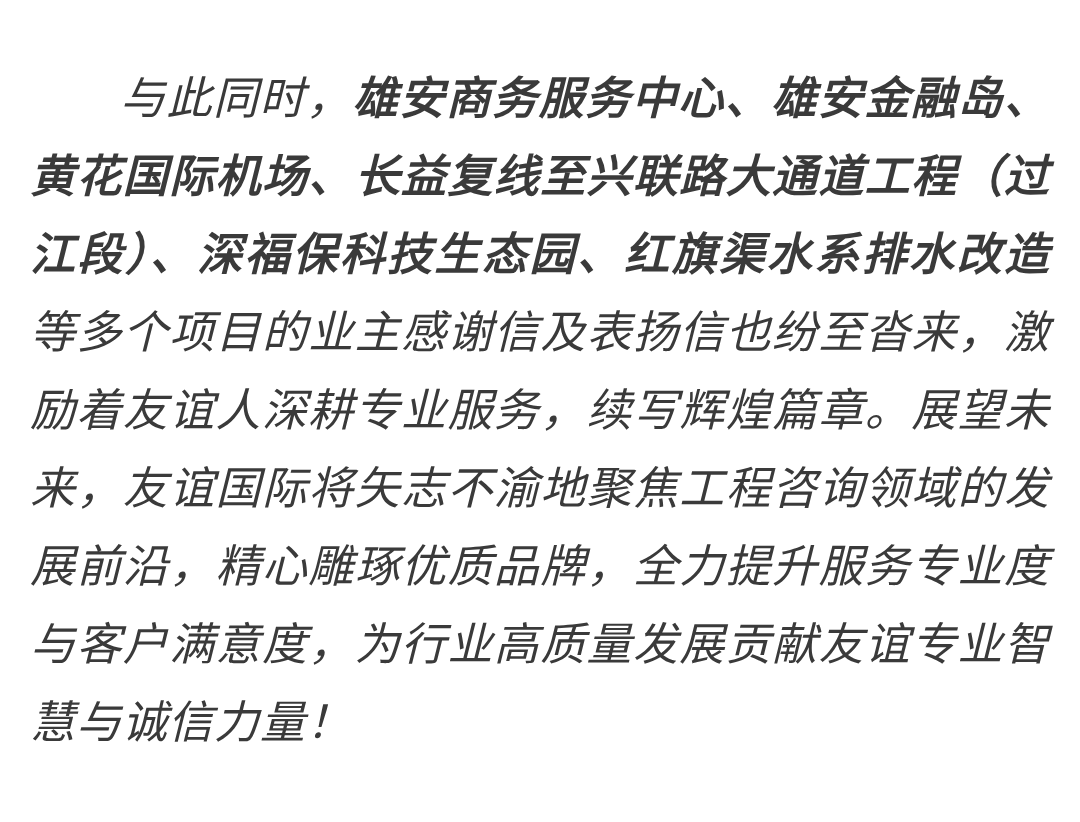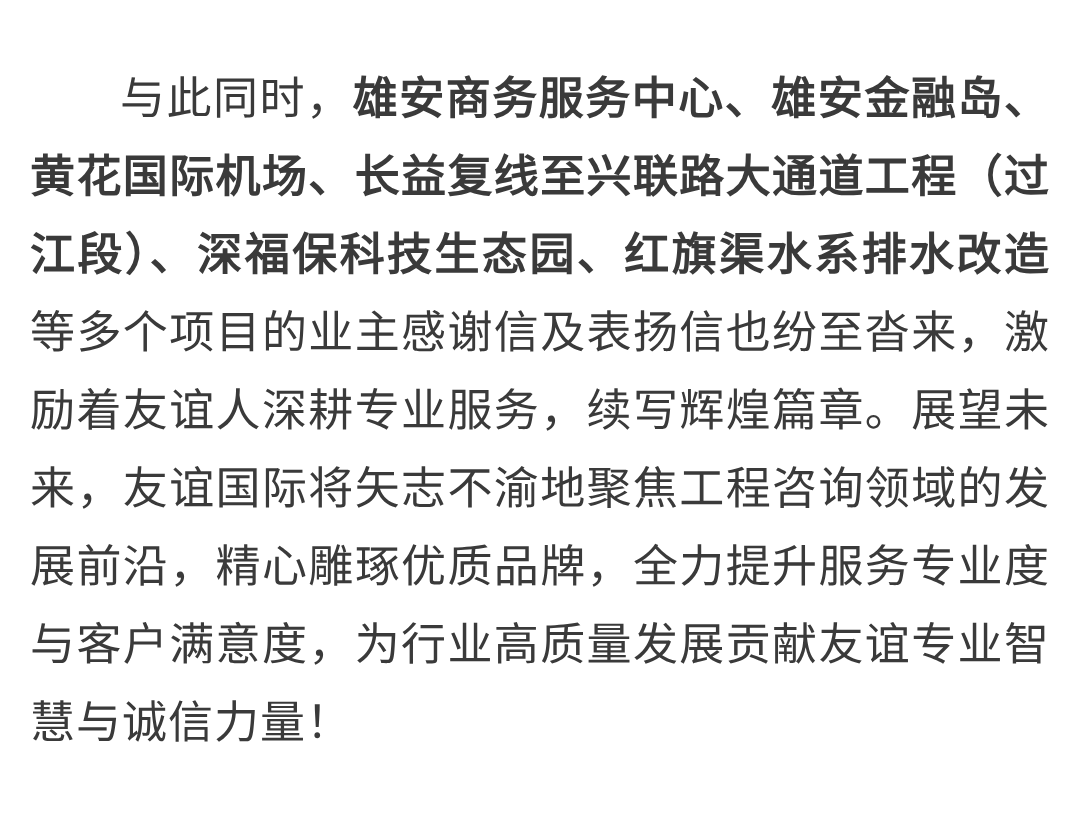--- a/index.html
+++ b/index.html
@@ -20,20 +20,21 @@
   }
   .paragraph {
     margin: 0;
     font-size: 45px;
     line-height: 78px;
     letter-spacing: 1px;
     text-align: justify;
     text-justify: inter-ideograph;
     text-indent: 2em;
     word-break: break-all;
+    font-style: italic;
   }
   .seg {
     font-weight: 400;
   }
   .seg.bold {
     font-weight: 700;
   }
 </style>
 </head>
 <body style="background: rgb(255, 255, 255); color: rgb(58, 58, 58);">

